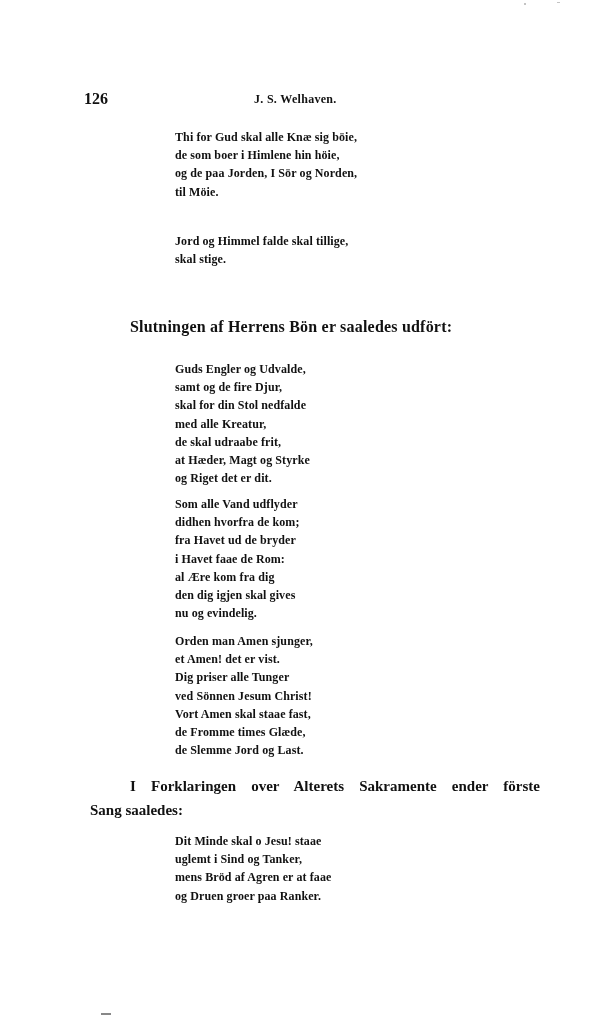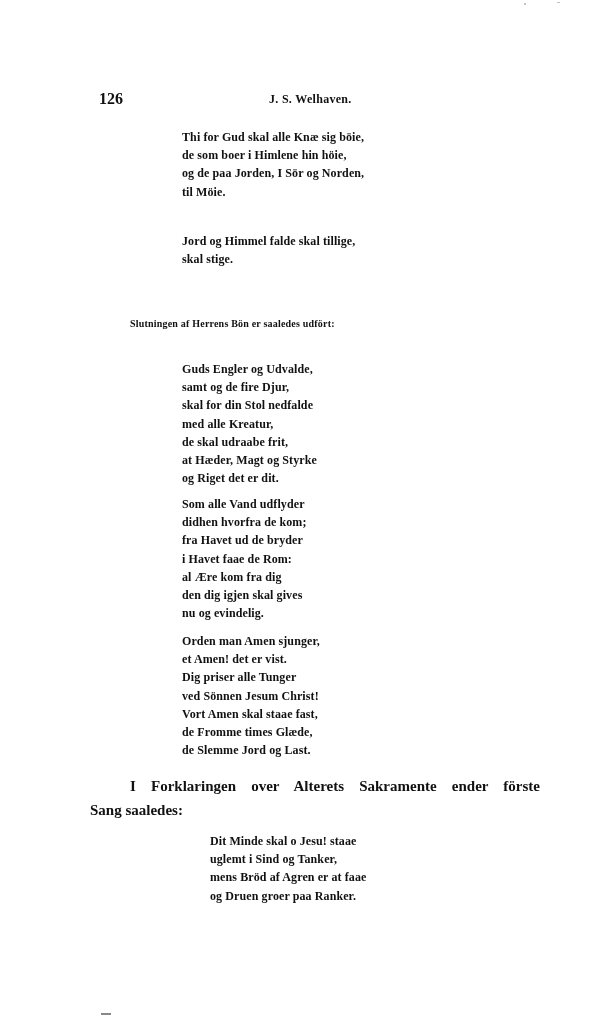--- a/index.html
+++ b/index.html
@@ -16,21 +16,21 @@
       color: #111111;
     }
     .page {
       position: absolute;
       left: 0; top: 0;
       width: 616px; height: 1020px;
     }
     .header {
       position: absolute;
       top: 90px;
-      left: 99px;
+      left: 84px;
       width: 440px;
       height: 22px;
     }
     .page-number {
       position: absolute;
       left: 0;
       top: 0;
       font-size: 16px;
       font-weight: bold;
       letter-spacing: 0px;
@@ -38,33 +38,33 @@
     .running-head {
       position: absolute;
       left: 170px;
       top: 2px;
       font-size: 12px;
       font-weight: bold;
       letter-spacing: 0.3px;
     }
     .stanza {
       position: absolute;
-      left: 182px;
+      left: 175px;
       font-size: 12px;
       font-weight: bold;
       line-height: 18.2px;
       letter-spacing: 0.1px;
       white-space: nowrap;
     }
     .stanza .line {
       display: block;
     }
     .prose {
       position: absolute;
-      font-size: 10px;
+      font-size: 16px;
       font-weight: bold;
       white-space: nowrap;
       letter-spacing: 0.2px;
       text-align: right;
     }
     .prose-justified {
       position: absolute;
       left: 90px;
       width: 450px;
       font-size: 15px;
@@ -137,21 +137,21 @@
     <span class="line">Vort Amen skal staae fast,</span>
     <span class="line">de Fromme times Glæde,</span>
     <span class="line">de Slemme Jord og Last.</span>
   </div>
 
   <div class="prose-justified" style="top:774px;">
     <span class="l1">I Forklaringen over Alterets Sakramente ender förste</span>
     <span class="l2">Sang saaledes:</span>
   </div>
 
-  <div class="stanza" style="top:832px;margin-left:28px;">
+  <div class="stanza" style="top:832px;">
     <span class="line">Dit Minde skal o Jesu! staae</span>
     <span class="line">uglemt i Sind og Tanker,</span>
     <span class="line">mens Bröd af Agren er at faae</span>
     <span class="line">og Druen groer paa Ranker.</span>
   </div>
 
   <div class="speck" style="left:524px; top:3px; width:2px; height:2px;"></div>
   <div class="speck" style="left:557px; top:2px; width:3px; height:1px;"></div>
   <div class="speck" style="left:101px; top:1013px; width:10px; height:2px; background:#888;"></div>
 

